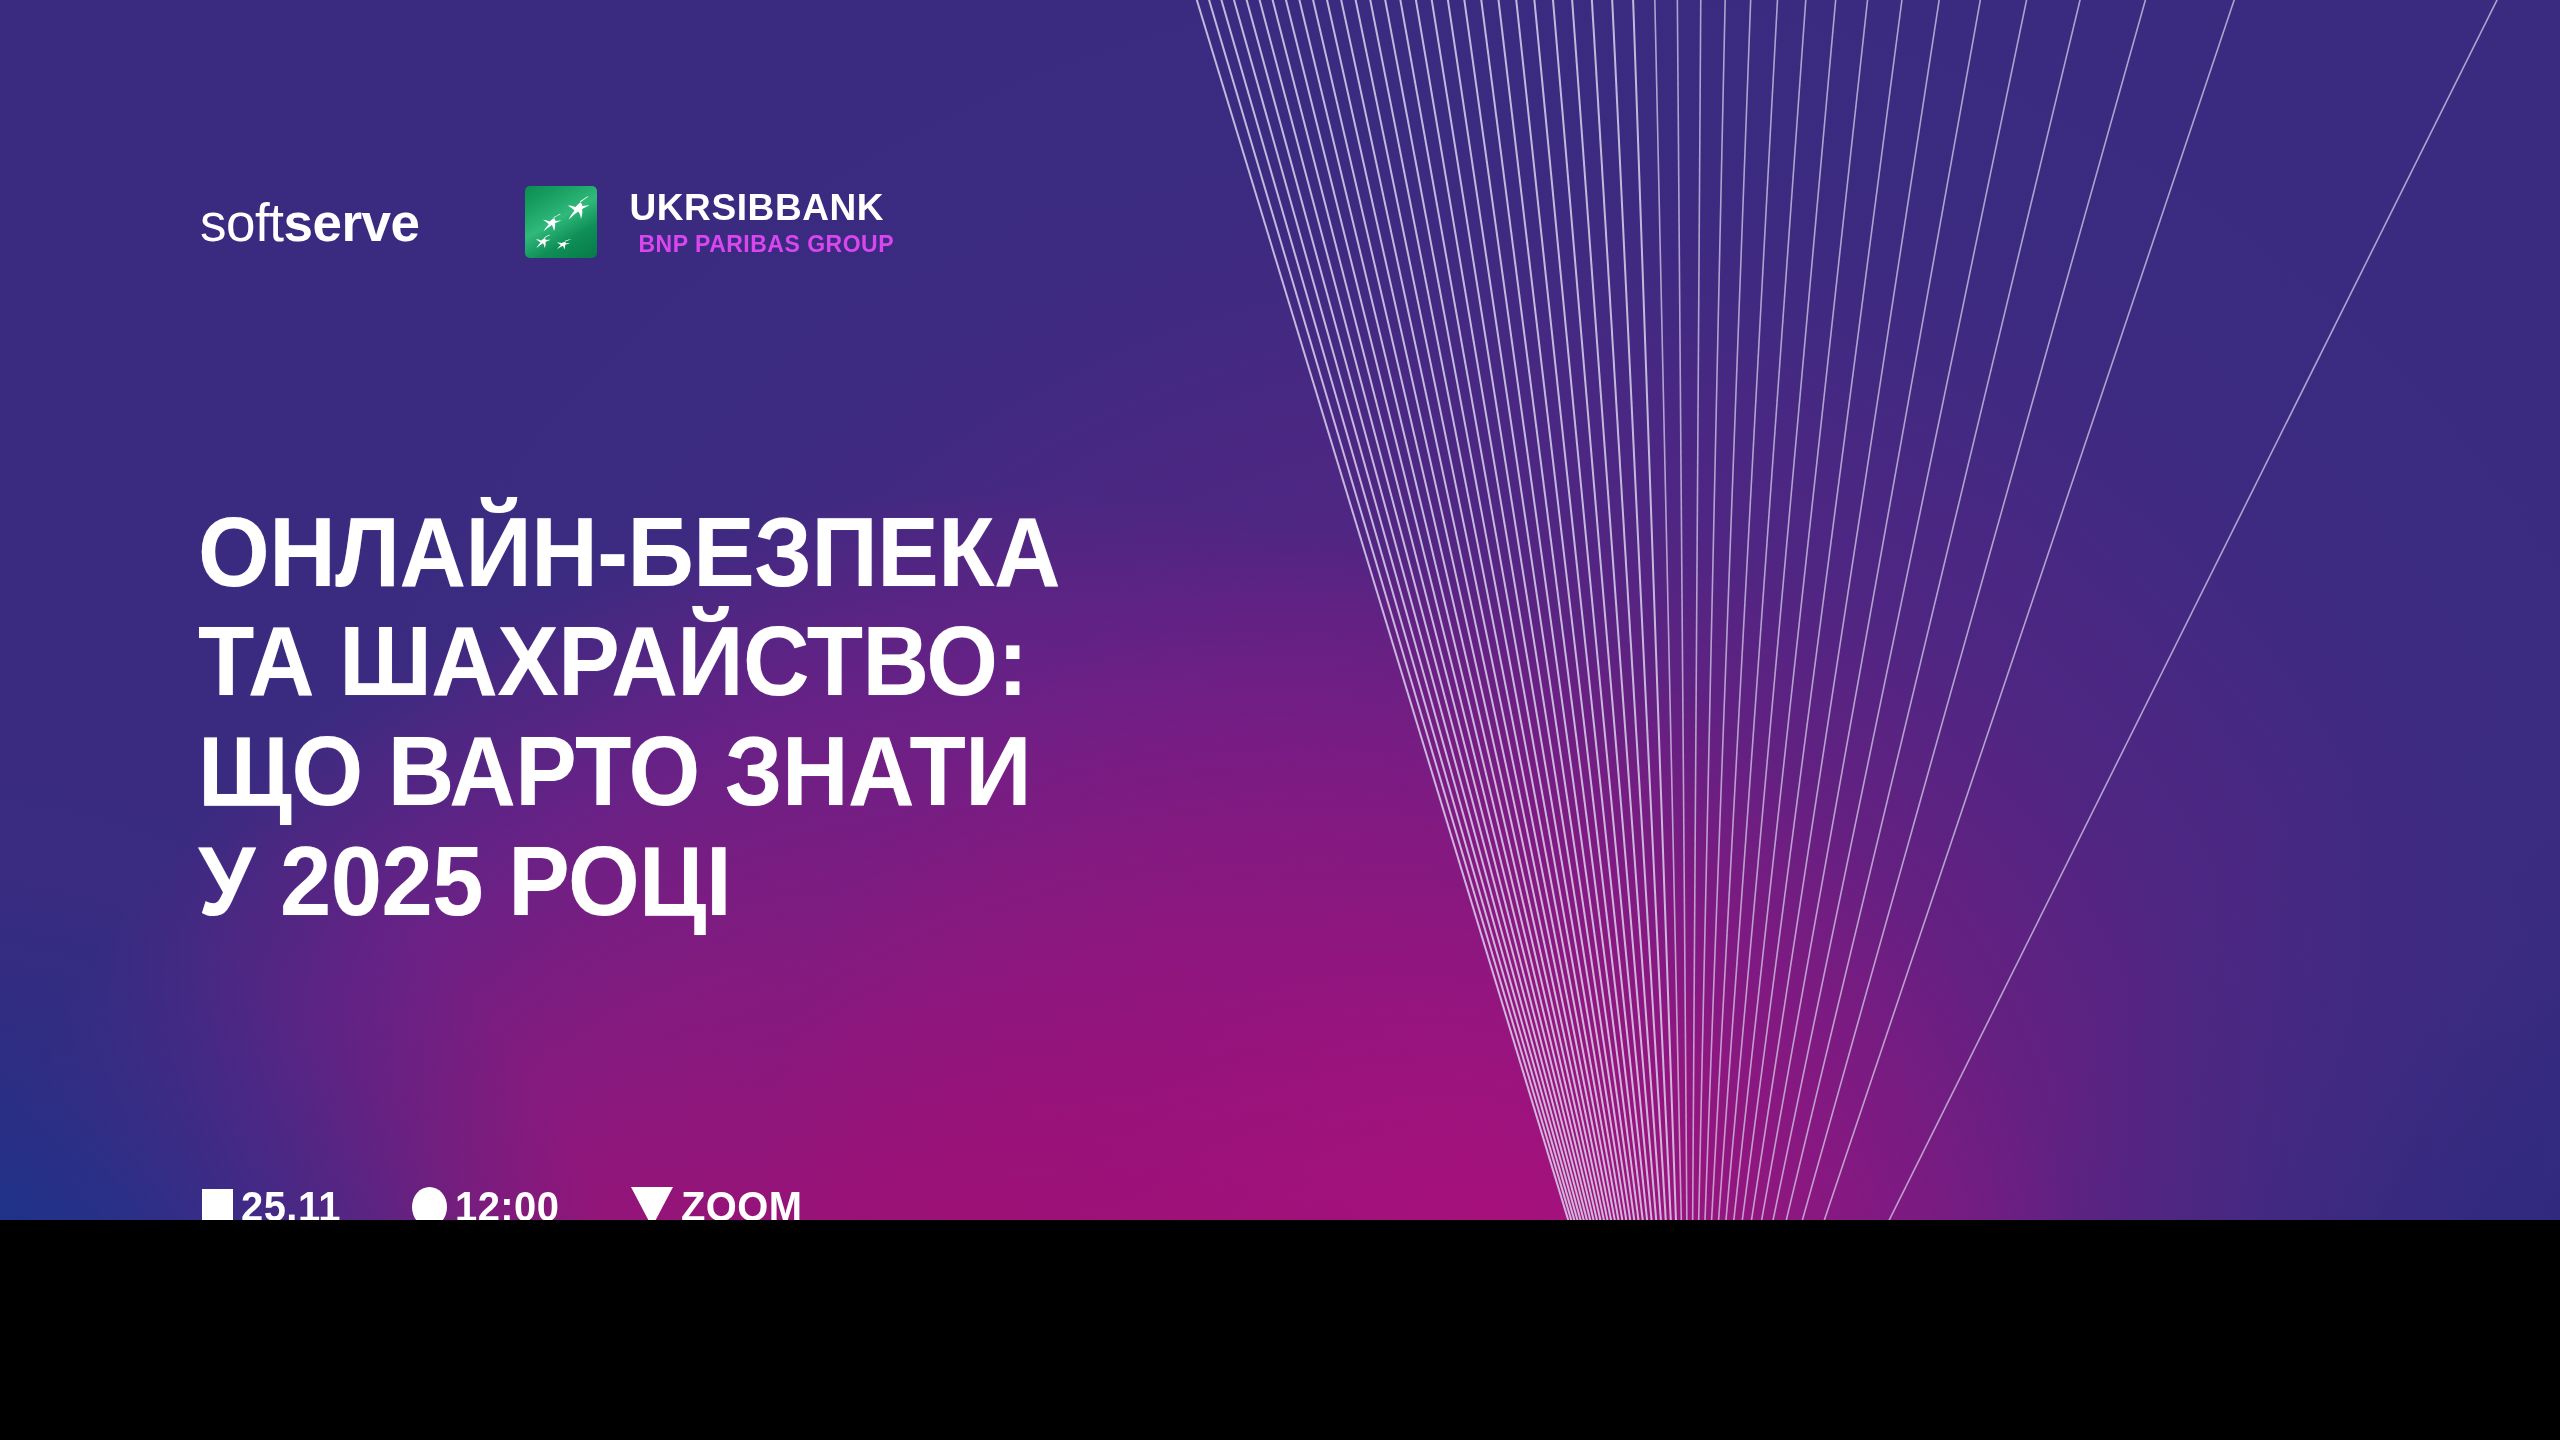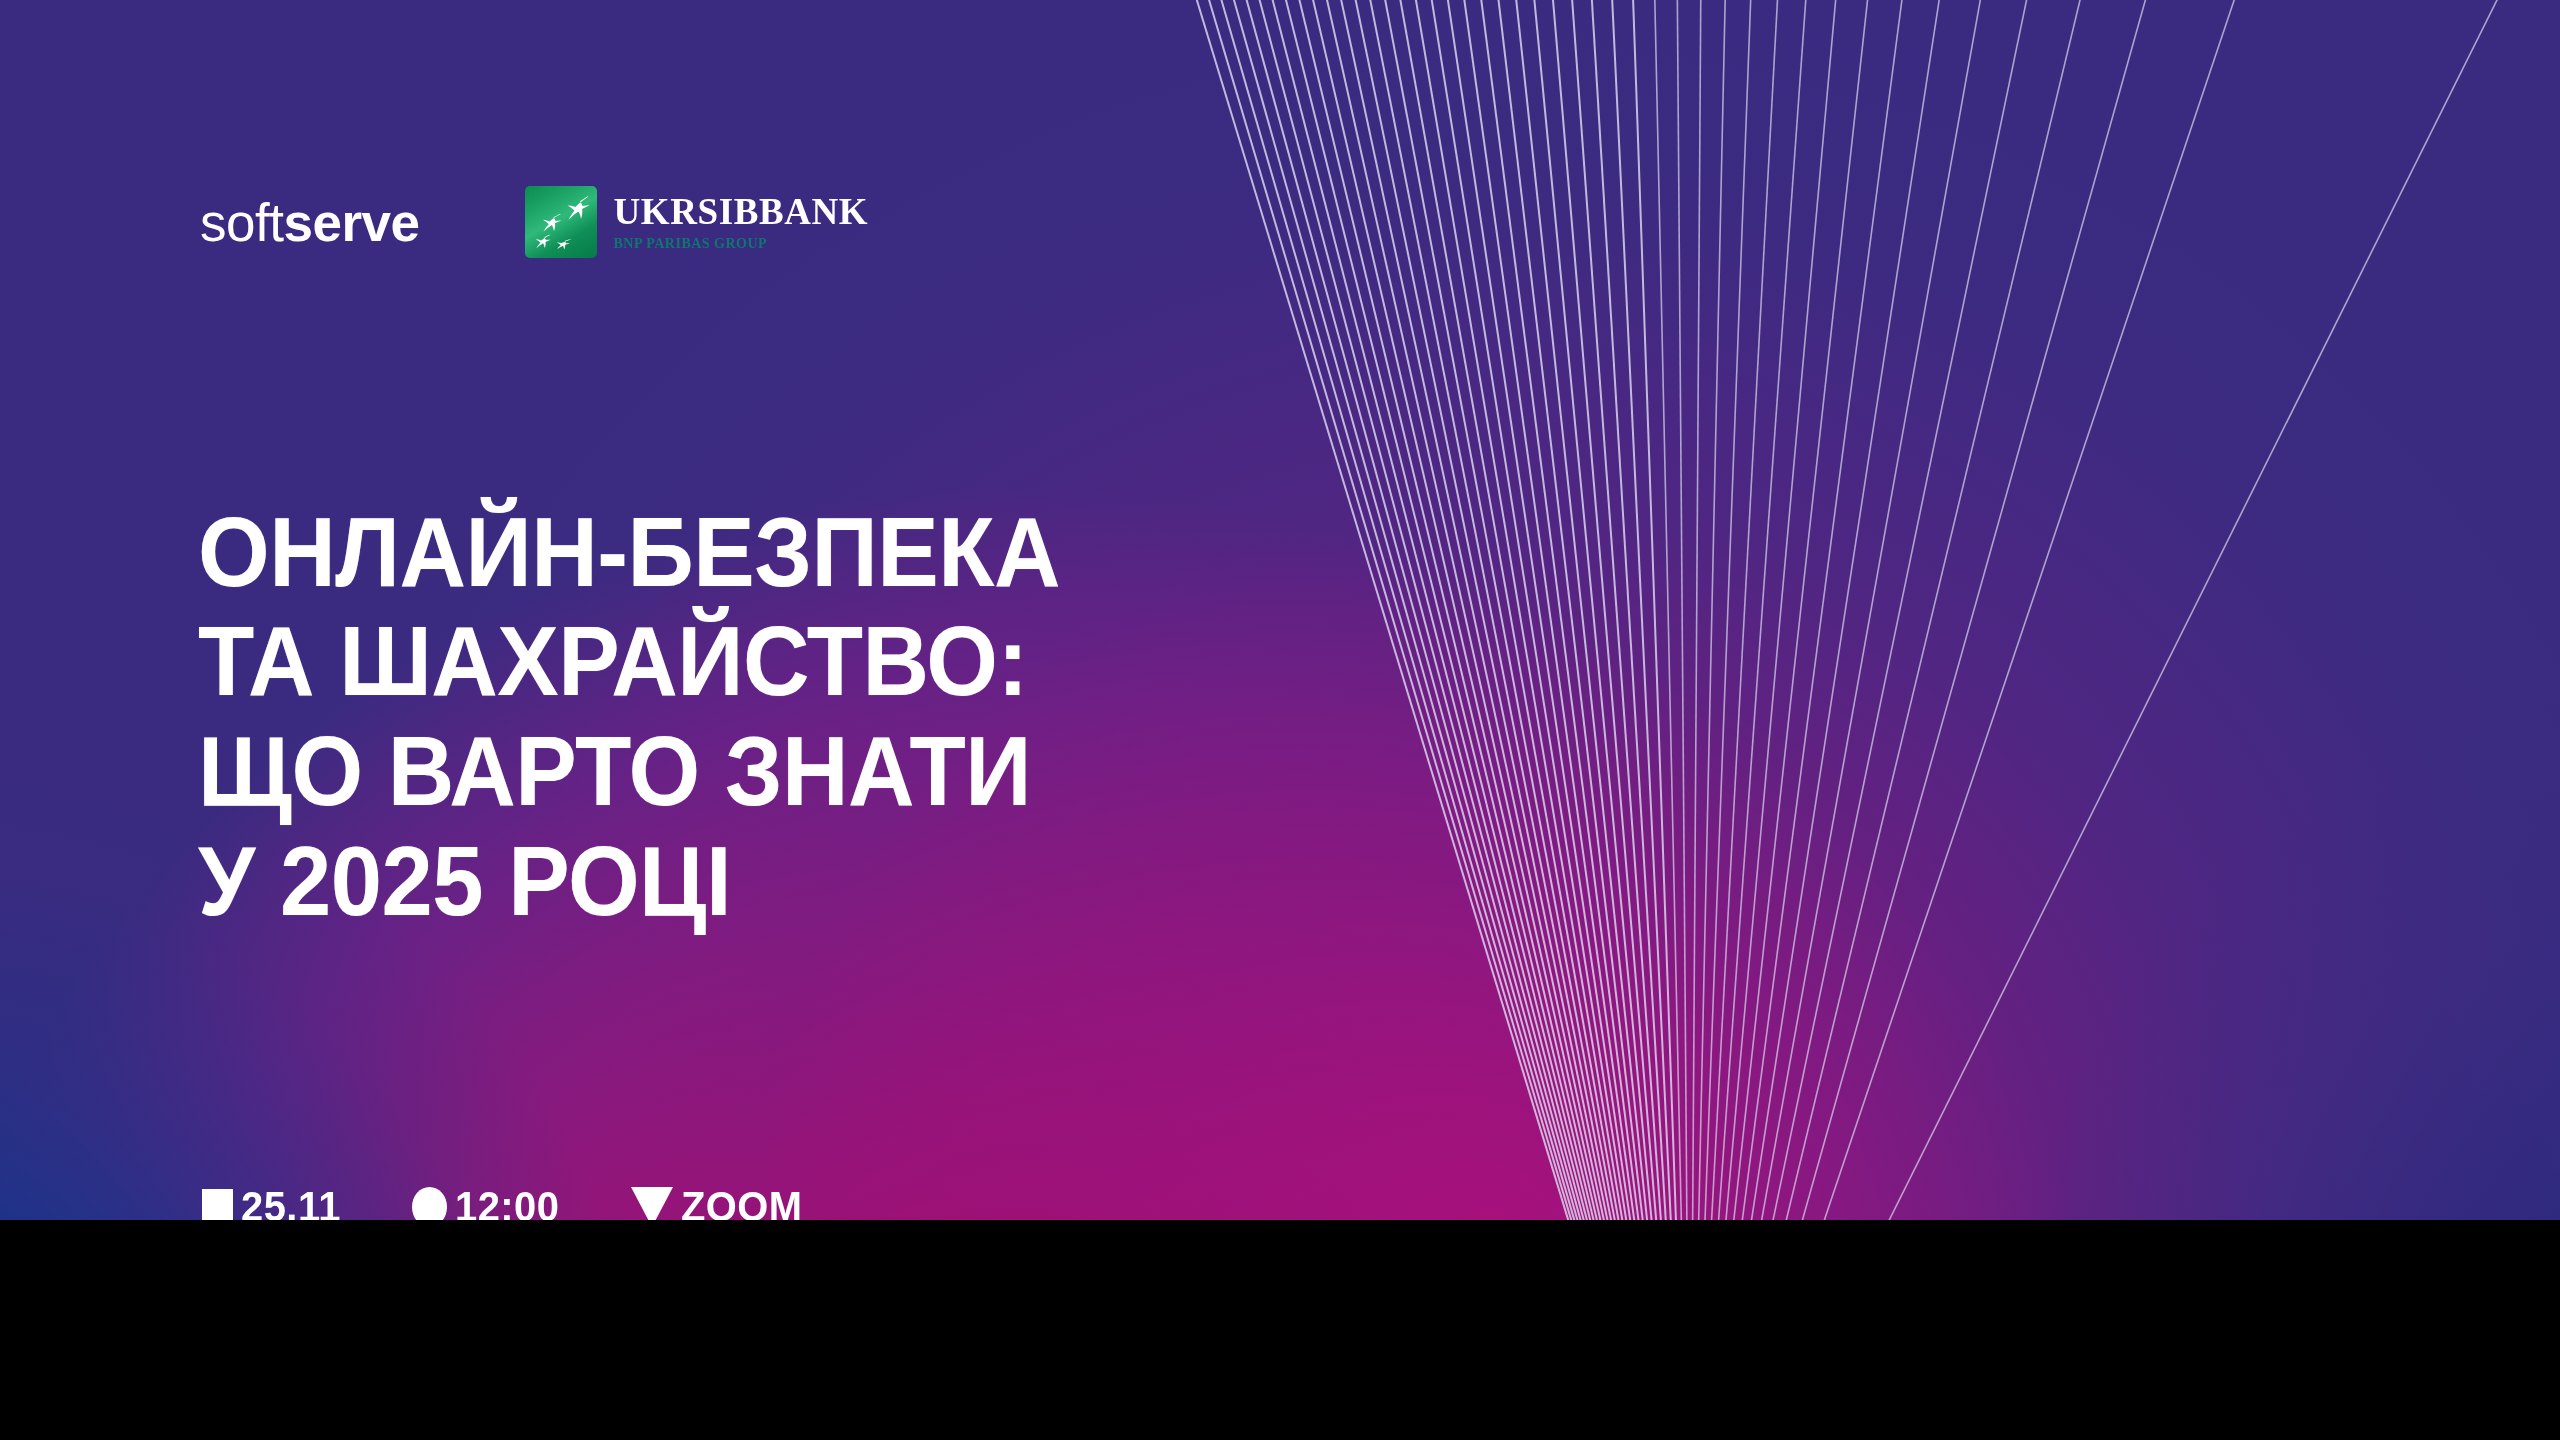--- a/index.html
+++ b/index.html
@@ -97,48 +97,48 @@
     letter-spacing: -0.5px;
     line-height: 1;
     white-space: nowrap;
   }
   .softserve .ss-light { font-weight: 300; }
   .softserve .ss-bold  { font-weight: 700; }
 
   .ukrsib {
     display: flex;
     align-items: center;
-    gap: 16px;
-    font-family: Liberation Serif, serif;
+    gap: 32px;
   }
   .ukrsib-mark {
     width: 72px;
     height: 72px;
     border-radius: 5px;
     background: linear-gradient(150deg, #0c8c52 0%, #19a062 22%, #2fb97a 46%, #0f8f57 70%, #067a49 100%);
     position: relative;
     flex: none;
   }
   .ukrsib-words { line-height: 1; }
   .ukrsib-name {
     color: #ffffff;
     font-size: 37px;
     font-weight: 700;
     letter-spacing: 0.6px;
     line-height: 1;
     white-space: nowrap;
   }
   .ukrsib-sub {
-    color: #0f766e;
-    font-size: 14px;
+    color: #d946ef;
+    font-size: 23px;
     font-weight: 700;
     letter-spacing: 0.5px;
     line-height: 1;
     margin-top: 7px;
     white-space: nowrap;
+    margin-left: 9px;
   }
 
   
   .headline {
     position: absolute;
     left: 198px;
     top: 432px;
     color: #ffffff;
     font-weight: 700;
     font-size: 98px;

